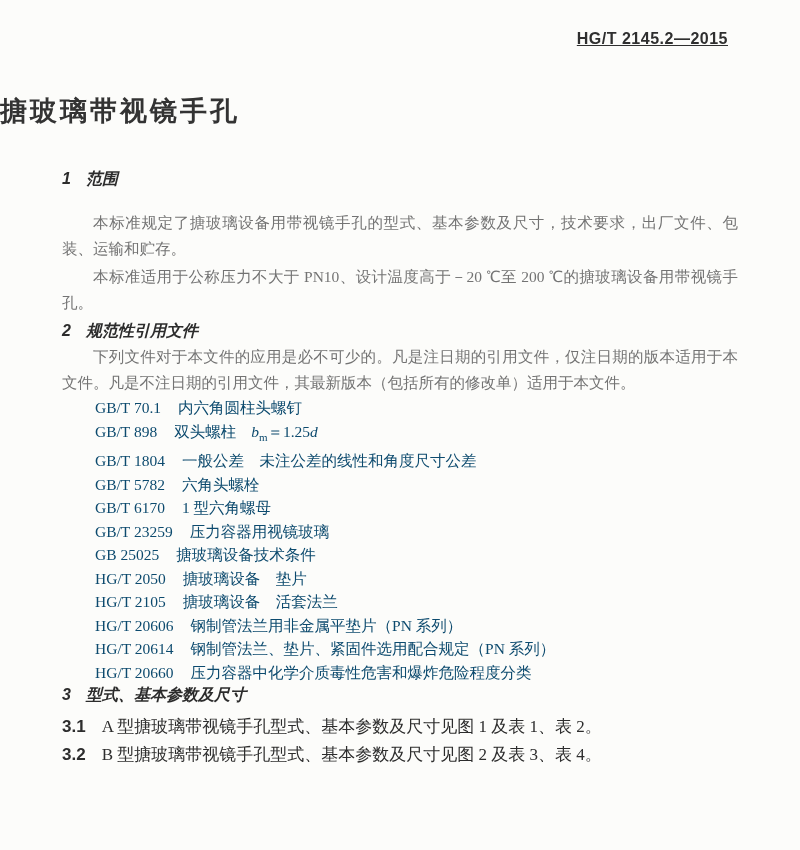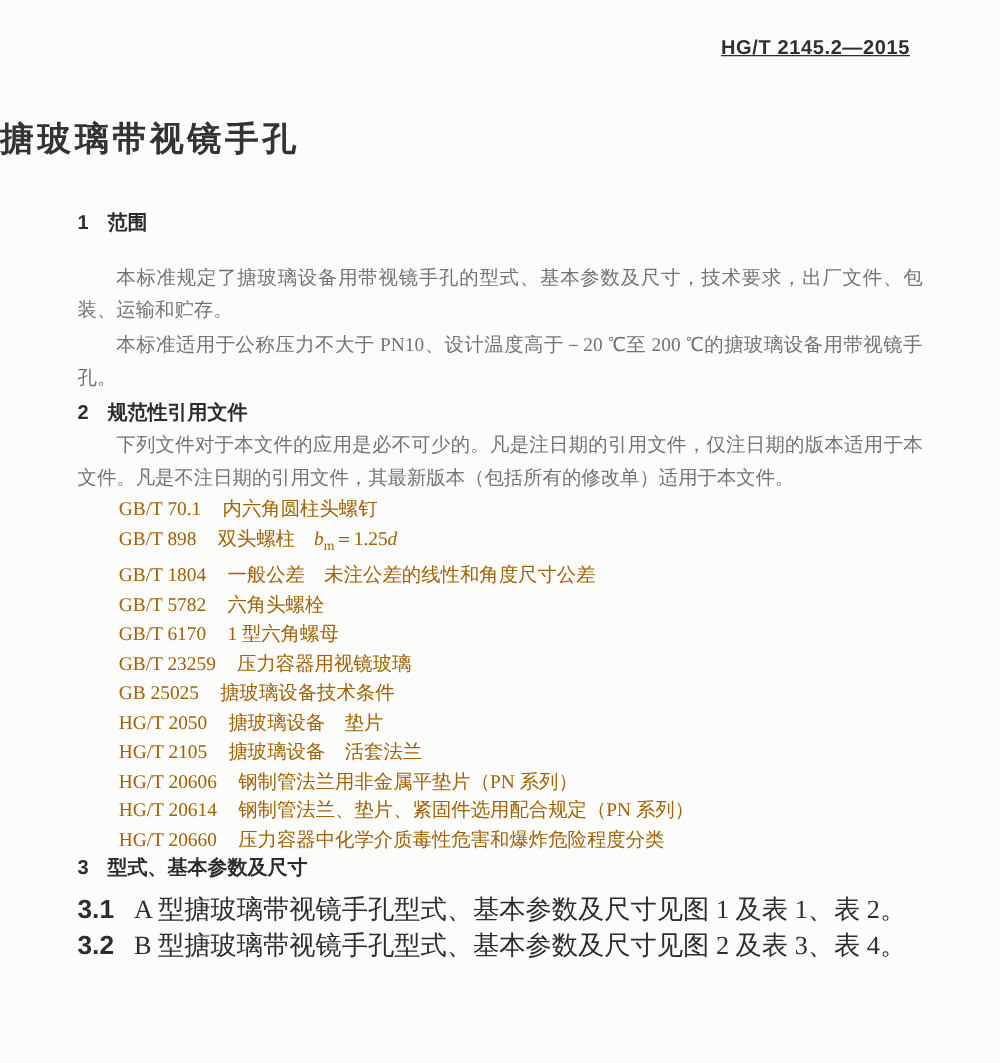--- a/index.html
+++ b/index.html
@@ -34,47 +34,48 @@
   .content {
     position:absolute;
     top:168px; left:62px; width:676px;
   }
   h2.sec-heading {
     font-family:"Liberation Sans", sans-serif;
     font-weight:bold;
     font-size:16px;
     line-height:22px;
     color:#2c2c2c;
+    font-style:italic;
   }
   h2.sec-heading .sec-num { display:inline-block; margin-right:15px; }
   p.std {
     font-size:15.5px;
     line-height:26px;
     text-indent:2em;
     text-align:justify;
     color:#737373;
   }
   #para-scope-1 { margin-top:20px; }
   #para-scope-2 { margin-top:2px; }
   #heading-2    { margin-top:4px; }
   #para-refs-intro { margin-top:2px; }
   ul.ref-list {
     list-style:none;
     margin:0 0 0 33px;
     font-size:15.5px;
     line-height:23.5px;
-    color:#a16207;
+    color:#0c4a6e;
   }
   ul.ref-list .ref-code { margin-right:17px; }
   ul.ref-list .ref-formula { margin-left:15px; }
   ul.ref-list .ref-formula i { font-style:italic; }
   ul.ref-list .ref-formula sub { font-size:11px; }
   #heading-3 { margin-top:0px; }
   p.clause {
-    font-size:21px;
+    font-size:17px;
     line-height:26px;
     color:#2d2d2d;
   }
   #clause-3-1 { margin-top:8px; }
   #clause-3-2 { margin-top:2px; }
   .clause-num {
     font-family:"Liberation Sans", sans-serif;
     font-weight:bold;
     display:inline-block;
     margin-right:16px;

